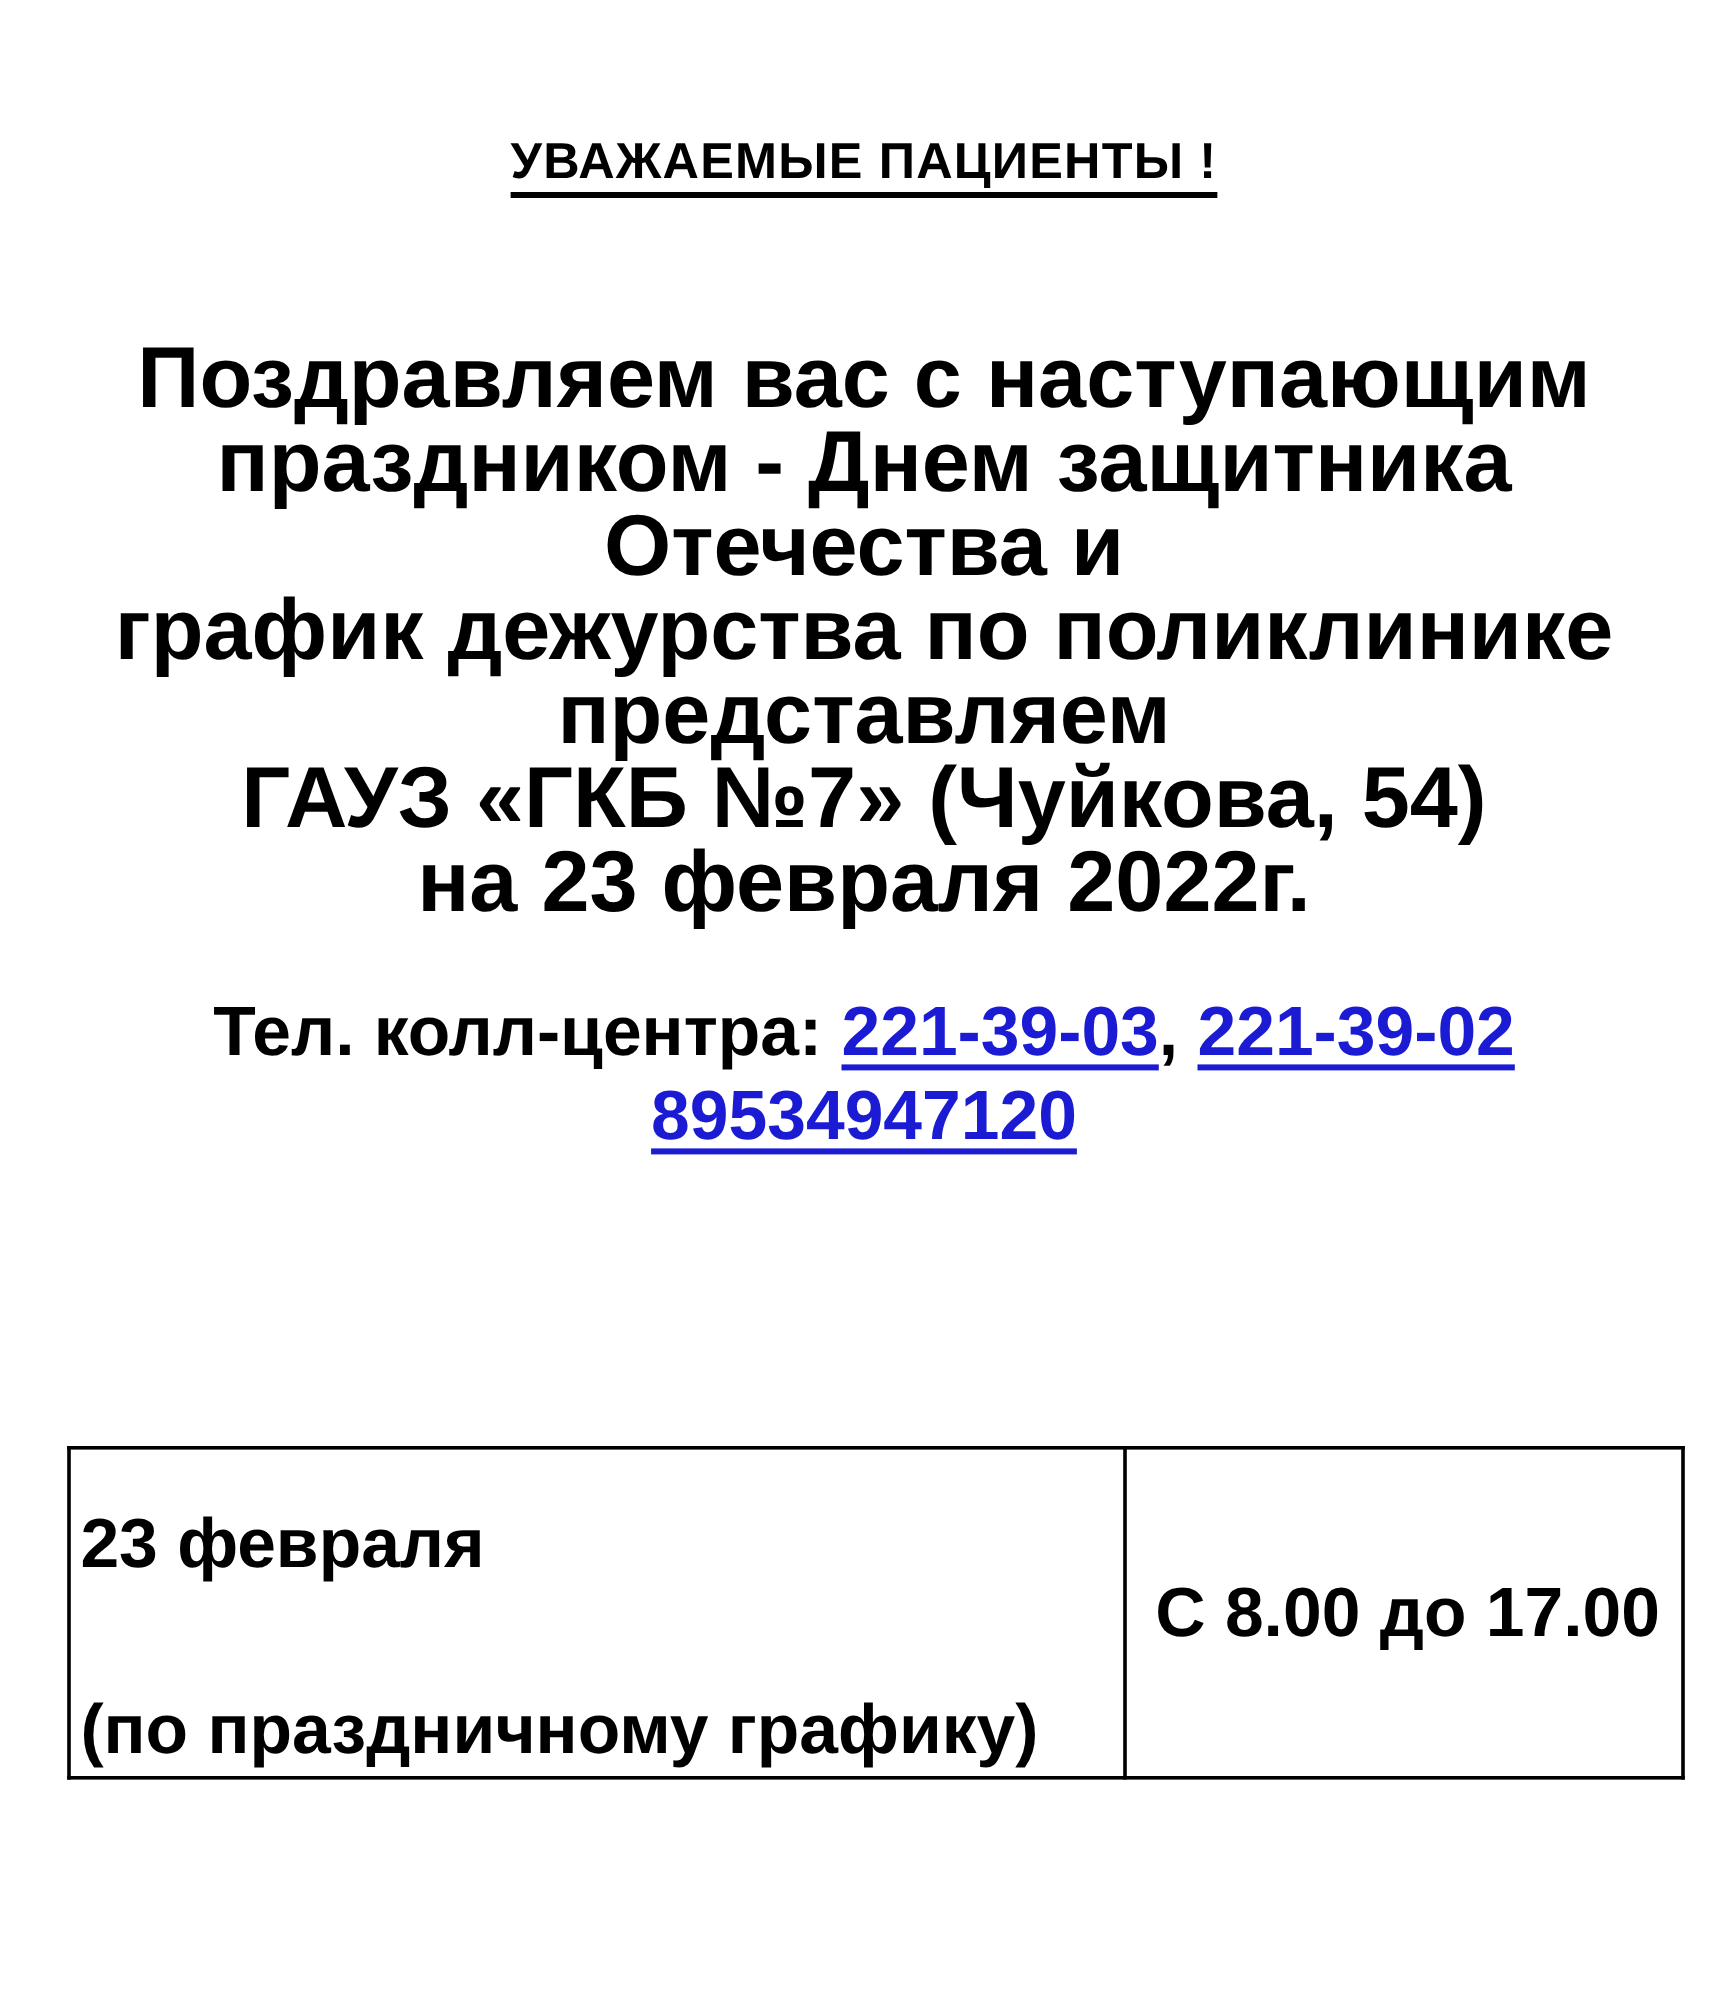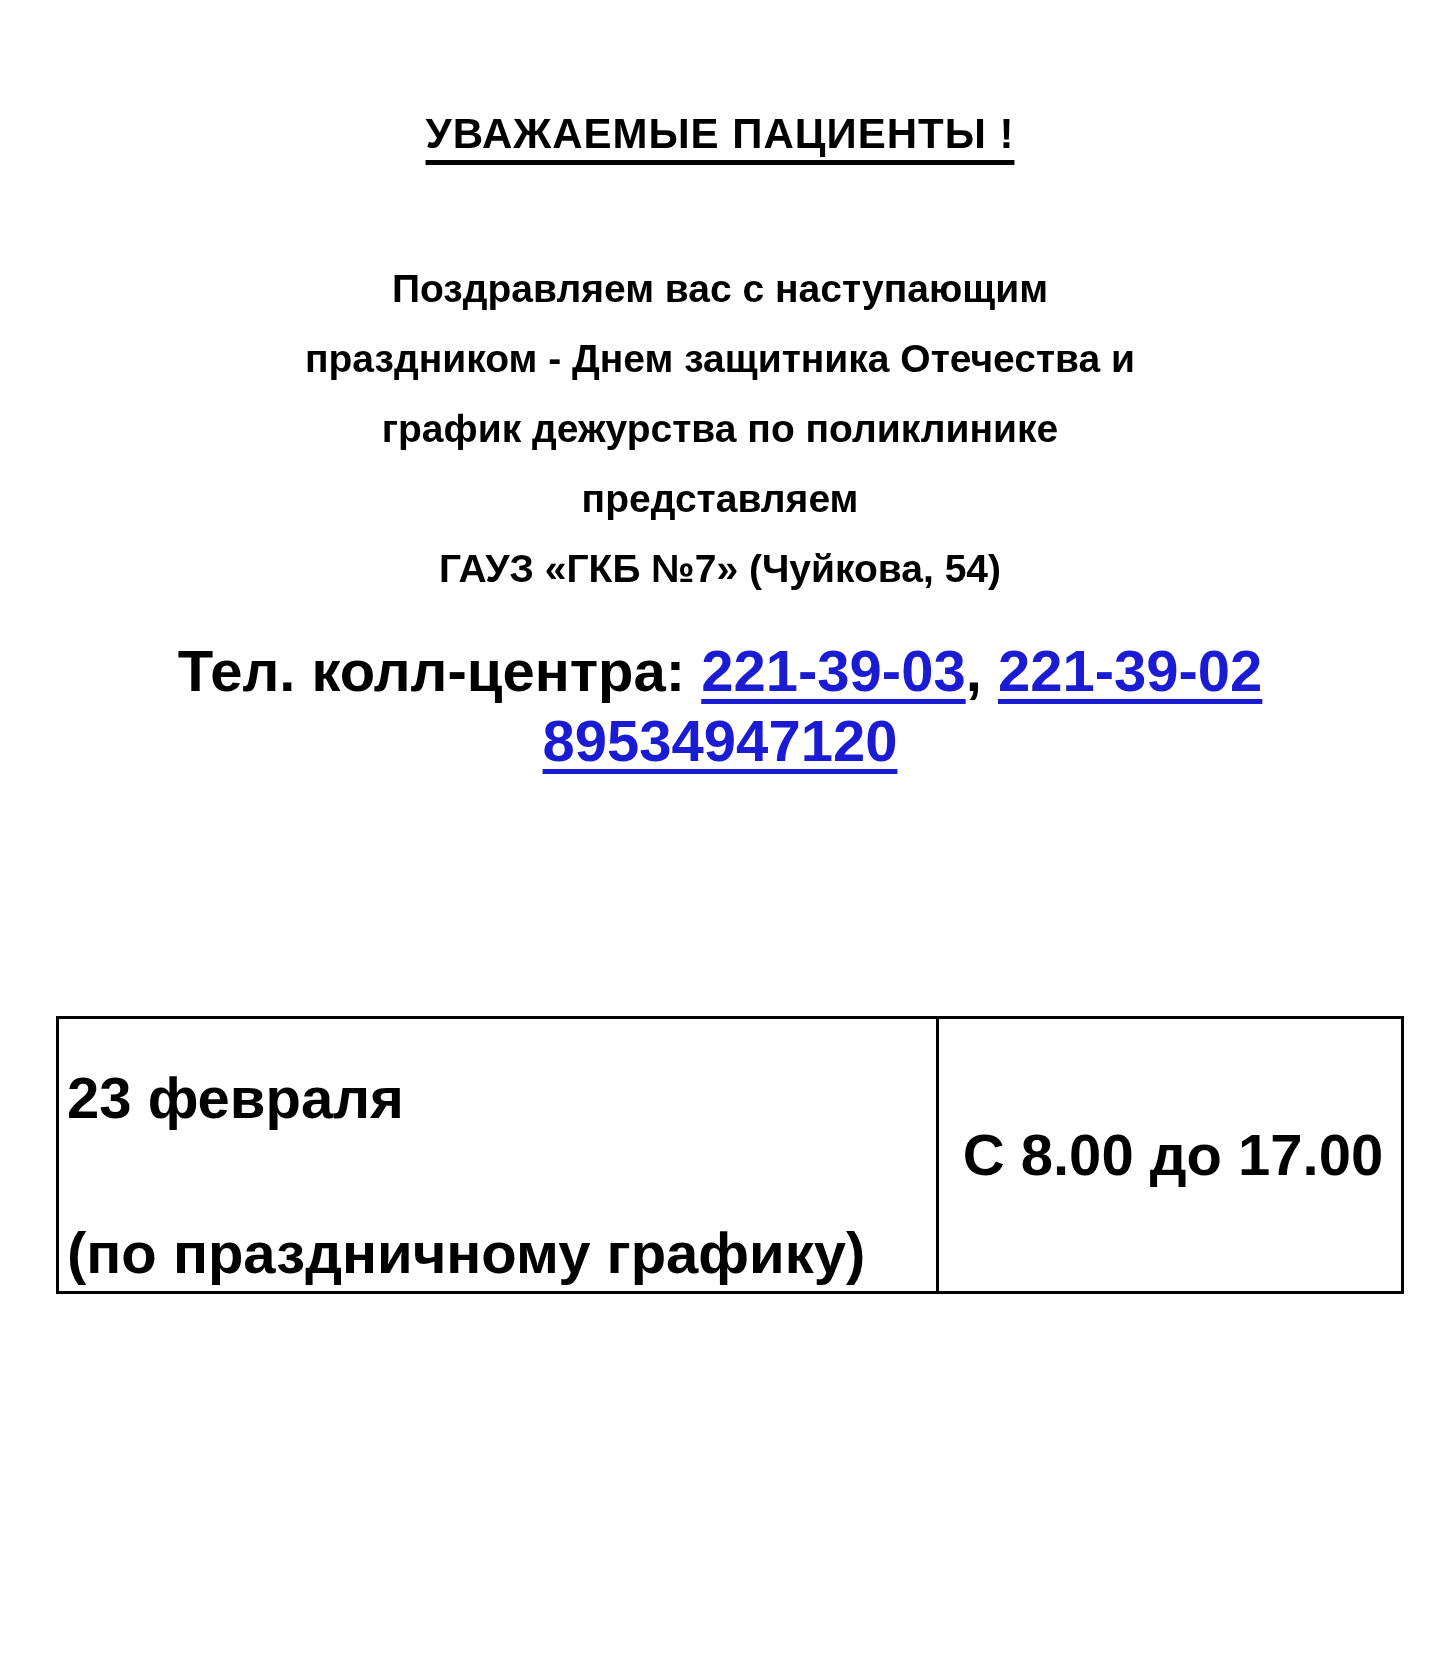--- a/index.html
+++ b/index.html
@@ -22,27 +22,27 @@
     margin-top: 96px;
     text-align: center;
     font-size: 42px;
     line-height: 76px;
     letter-spacing: 1px;
     text-decoration: underline;
     text-decoration-thickness: 5px;
     text-underline-offset: 12px;
   }
   .body-block {
-    margin-top: 82px;
+    margin-top: 108px;
     text-align: center;
-    font-size: 39px;
+    font-size: 72px;
     line-height: 70px;
   }
   .contacts-block {
-    margin-top: 32px;
+    margin-top: 55px;
     text-align: center;
     font-size: 58px;
     line-height: 70px;
   }
   a.phone-link {
     color: #1b1bd4;
     text-decoration: underline;
     text-decoration-thickness: 5px;
     text-underline-offset: 8px;
     cursor: pointer;
@@ -80,20 +80,21 @@
 <div class="doc">
 
   <div class="title">УВАЖАЕМЫЕ ПАЦИЕНТЫ !</div>
 
   <div class="body-block">
     <div>Поздравляем вас с наступающим</div>
     <div>праздником - Днем защитника Отечества и</div>
     <div>график дежурства по поликлинике</div>
     <div>представляем</div>
     <div>ГАУЗ «ГКБ №7» (Чуйкова, 54)</div>
+    <div>на 23 февраля 2022г.</div>
   </div>
 
   <div class="contacts-block">
     <div><span>Тел. колл-центра: </span><a class="phone-link">221-39-03</a><span>, </span><a class="phone-link">221-39-02</a></div>
     <div><a class="phone-link">89534947120</a></div>
   </div>
 
   <table class="schedule-table">
     <tbody>
       <tr>

